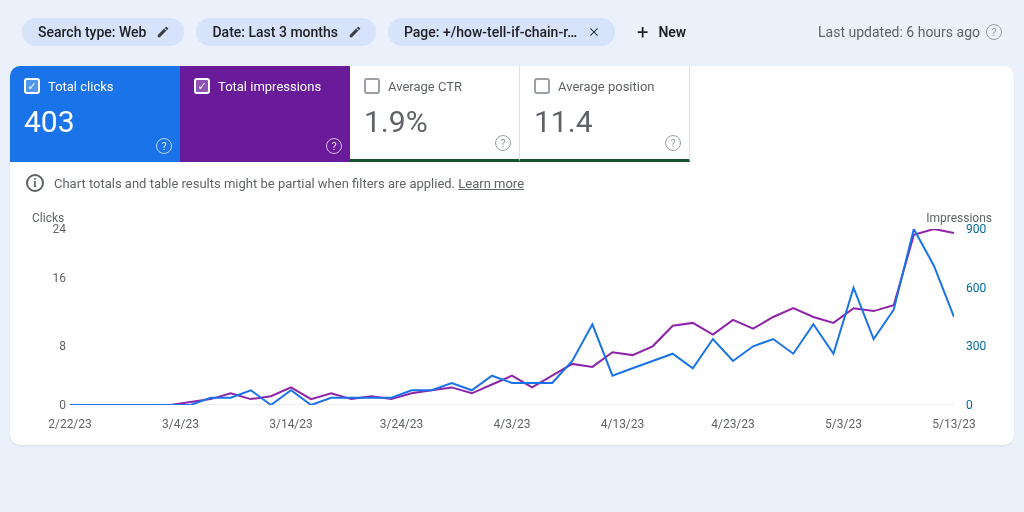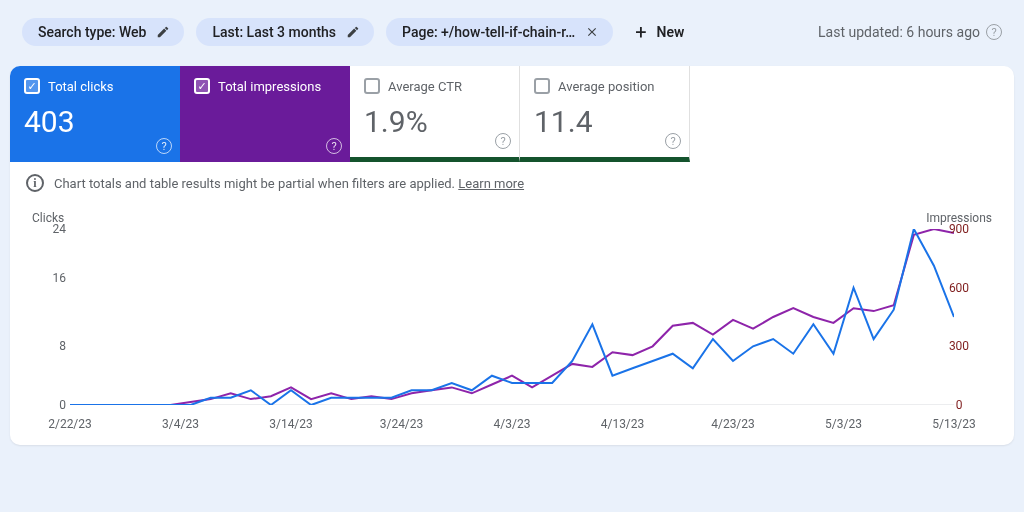--- a/index.html
+++ b/index.html
@@ -6,62 +6,62 @@
   body { background: #eaf1fb; width: 1024px; height: 512px; overflow: hidden; color: #3c4043; }
   .filter-bar { display: flex; align-items: center; padding: 18px 22px 14px 22px; gap: 12px; }
   .chip { background: #d7e3fb; color: #202124; border-radius: 20px; height: 28px; display: inline-flex; align-items: center; padding: 0 14px 0 16px; font-size: 14px; font-weight: 500; gap: 10px; cursor: pointer; }
   .chip .icon-wrap { display: inline-flex; color: #3c4043; }
   .new-btn { display: inline-flex; align-items: center; gap: 10px; font-size: 14px; font-weight: 600; color: #202124; cursor: pointer; padding: 0 10px; }
   .plus { font-size: 20px; font-weight: 400; line-height: 1; }
   .last-updated-wrap { margin-left: auto; display: inline-flex; align-items: center; gap: 6px; color: #5f6368; font-size: 14px; }
   .help-circ { display:inline-flex; width:16px; height:16px; border:1.5px solid #9aa0a6; border-radius:50%; align-items:center; justify-content:center; font-size:11px; color:#9aa0a6; cursor:pointer; }
   .card { background: #fff; border-radius: 10px; margin: 6px 10px 0 10px; box-shadow: 0 1px 2px rgba(0,0,0,0.08); overflow: hidden; }
   .metric-row { display: flex; }
-  .metric { width: 170px; height: 96px; padding: 12px 14px; position: relative; border-right: 1px solid #e0e0e0; border-bottom: 5px solid #14532d; cursor: pointer; }
+  .metric { width: 170px; height: 96px; padding: 12px 14px; position: relative; border-right: 1px solid #e0e0e0; border-bottom: 3px solid #14532d; cursor: pointer; }
   .metric.clicks { background: #1a73e8; color: #fff; border: none; }
   .metric.impr  { background: #6a1b9a; color: #fff; border: none; }
   .metric .label-row { display:flex; align-items:center; gap:8px; font-size:13px; }
   .checkbox { width:16px; height:16px; border-radius:3px; display:inline-flex; align-items:center; justify-content:center; }
   .metric.clicks .checkbox, .metric.impr .checkbox { background: rgba(255,255,255,0.25); border:2px solid #fff; }
   .metric.inactive .checkbox { border:2px solid #9aa0a6; }
   .check-glyph { color:#fff; font-size:11px; line-height:1; }
   .metric .big { font-size: 30px; font-weight: 400; margin-top: 10px; }
   .metric.inactive { color:#5f6368; }
   .metric.inactive .big { color:#5f6368; }
   .metric .corner-help { position:absolute; right:8px; bottom:8px; }
   .metric.clicks .help-circ, .metric.impr .help-circ { border-color: rgba(255,255,255,0.7); color: rgba(255,255,255,0.85); }
   .info-row { display:flex; align-items:center; gap:10px; padding: 12px 16px; font-size: 13px; color:#5f6368; border-bottom: 1px solid transparent; }
   .info-icon { width:18px; height:18px; border:2px solid #5f6368; border-radius:50%; display:inline-flex; align-items:center; justify-content:center; font-family: serif; font-weight:bold; font-size:12px; }
   .info-row a { color:#5f6368; text-decoration: underline; cursor:pointer; }
   .chart-area { position: relative; height: 240px; padding: 10px 18px 0 18px; }
   .yaxis-left-label { position:absolute; left:22px; top:6px; font-size:12px; color:#5f6368; }
   .yaxis-right-label { position:absolute; right:22px; top:6px; font-size:12px; color:#5f6368; }
   .plot { position:absolute; left:60px; right:60px; top:24px; bottom:40px; }
   .tick-left { position:absolute; left:22px; width:34px; text-align:right; font-size:12px; color:#5f6368; transform: translateY(-50%); }
-  .tick-right { position:absolute; right:38px; width:34px; text-align:center; font-size:12px; color:#7f1d1d; transform: translateY(-50%); }
+  .tick-right { position:absolute; right:14px; width:34px; text-align:left; font-size:12px; color:#0369a1; transform: translateY(-50%); }
   .tick-x { position:absolute; bottom:14px; font-size:12px; color:#5f6368; transform: translateX(-50%); }
   svg.lines { width:100%; height:100%; display:block; }
   .series-clicks { fill:none; stroke:#1a73e8; stroke-width:2; }
   .series-impr   { fill:none; stroke:#8e24aa; stroke-width:2; }
   .baseline { stroke:#dadce0; stroke-width:1; }
 </style>
 </head>
 <body>
 
 <div class="filter-bar">
   <div class="chip">
     <span><span>Search type: </span><span>Web</span></span>
     <span class="icon-wrap">
       <svg width="14" height="14" viewBox="0 0 24 24">
           <path fill="currentColor" d="M3 17.25V21h3.75l11-11.04-3.75-3.75L3 17.25zM20.7 7.04a1 1 0 0 0 0-1.41l-2.34-2.34a1 1 0 0 0-1.41 0l-1.83 1.83 3.75 3.75 1.83-1.83z"></path>
         </svg>
     </span>
   </div>
   <div class="chip">
-    <span><span>Last: </span><span>Last 3 months</span></span>
+    <span><span>Date: </span><span>Last 3 months</span></span>
     <span class="icon-wrap">
       <svg width="14" height="14" viewBox="0 0 24 24">
           <path fill="currentColor" d="M3 17.25V21h3.75l11-11.04-3.75-3.75L3 17.25zM20.7 7.04a1 1 0 0 0 0-1.41l-2.34-2.34a1 1 0 0 0-1.41 0l-1.83 1.83 3.75 3.75 1.83-1.83z"></path>
         </svg>
     </span>
   </div>
   <div class="chip">
     <span><span>Page: </span><span>+/how-tell-if-chain-r…</span></span>
     <span class="icon-wrap">
       <svg width="14" height="14" viewBox="0 0 24 24">

